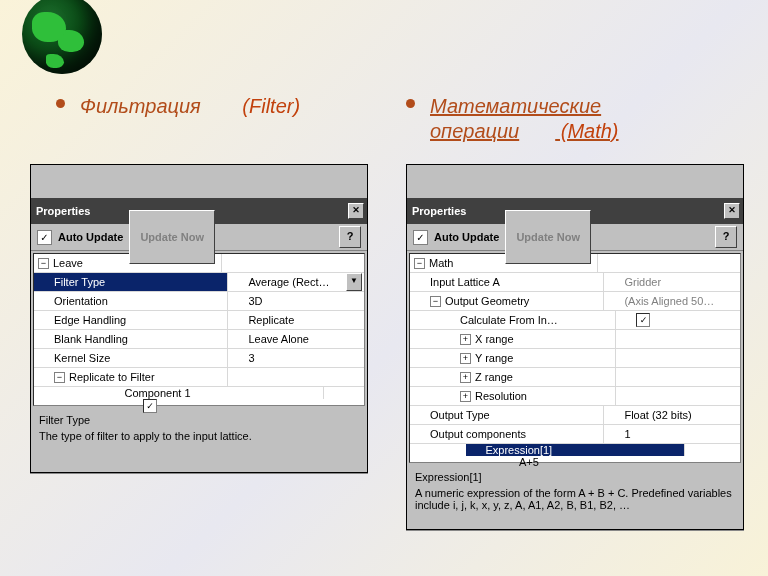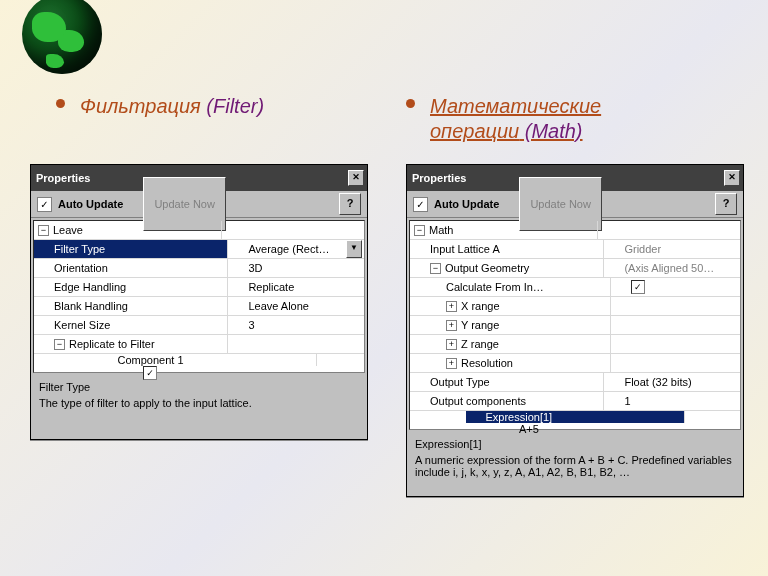--- a/index.html
+++ b/index.html
@@ -40,21 +40,21 @@
     opacity: .7;
     z-index: -1;
   }
   .heading {
     position: absolute;
     font-style: italic;
     font-size: 20px;
     color: #b24c1a;
     line-height: 1.25;
   }
-  .heading .paren { color: #701a75; }
+  .heading .paren { color: #c2410c; margin-left: 36px; }
   .heading .bullet {
     position: absolute;
     left: -24px;
     top: 5px;
     width: 9px;
     height: 9px;
     border-radius: 50%;
     background: #b24c1a;
   }
   #h-filter { left: 80px; top: 94px; }
@@ -74,20 +74,21 @@
 
   .titlebar {
     height: 26px;
     background: #404040;
     color: #fff;
     font-weight: bold;
     padding: 0 3px 0 5px;
     display: flex;
     justify-content: space-between;
     align-items: center;
+    margin-top: 33px;
   }
   .close-btn {
     width: 14px; height: 14px;
     background: #c0c0c0;
     border: 1px solid #fff;
     border-right-color: #404040;
     border-bottom-color: #404040;
     font-size: 9px;
     line-height: 12px;
     text-align: center;
@@ -116,22 +117,21 @@
   .btn {
     height: 20px;
     padding: 16px 10px;
     border: 1px solid #fff;
     border-right-color: #404040;
     border-bottom-color: #404040;
     background: #c0c0c0;
     color: #808080;
     display: inline-flex;
     align-items: center;
-    font-weight: normal;
-    margin-left: 14px;
+    font-weight: bold;
   }
   .help-btn {
     margin-left: auto;
     width: 20px; height: 20px;
     border: 1px solid #fff;
     border-right-color: #404040;
     border-bottom-color: #404040;
     background: #c0c0c0;
     text-align: center;
     line-height: 18px;
@@ -171,21 +171,21 @@
     width: 9px; height: 9px;
     border: 1px solid #808080;
     font-size: 9px;
     line-height: 8px;
     text-align: center;
     color: #000;
     background: #fff;
     flex-shrink: 0;
   }
   .ind1 { padding-left: 20px; }
-  .ind2 { padding-left: 36px; }
+  .ind2 { padding-left: 36px; margin-left: 14px; }
   .selrow .cell-l {
     background: #0a246a;
     color: #fff;
   }
   .dd {
     width: 14px; height: 16px;
     background: #c0c0c0;
     border: 1px solid #fff;
     border-right-color: #404040;
     border-bottom-color: #404040;

